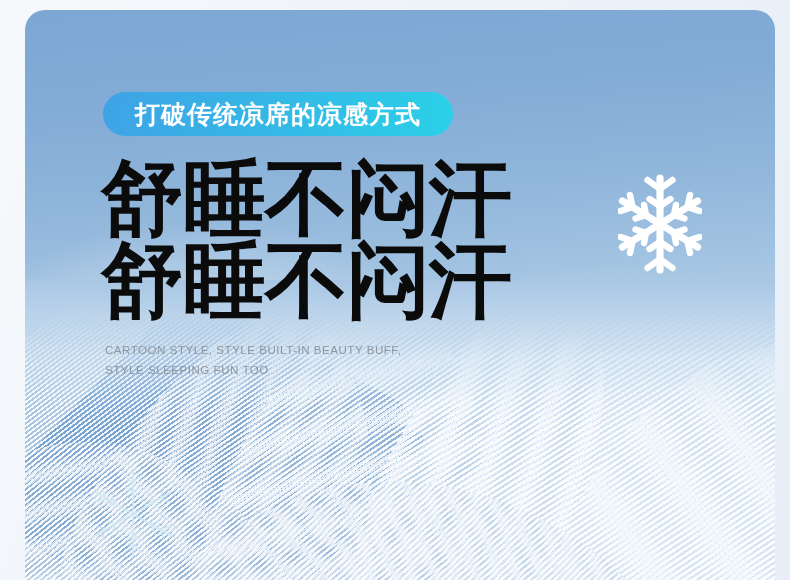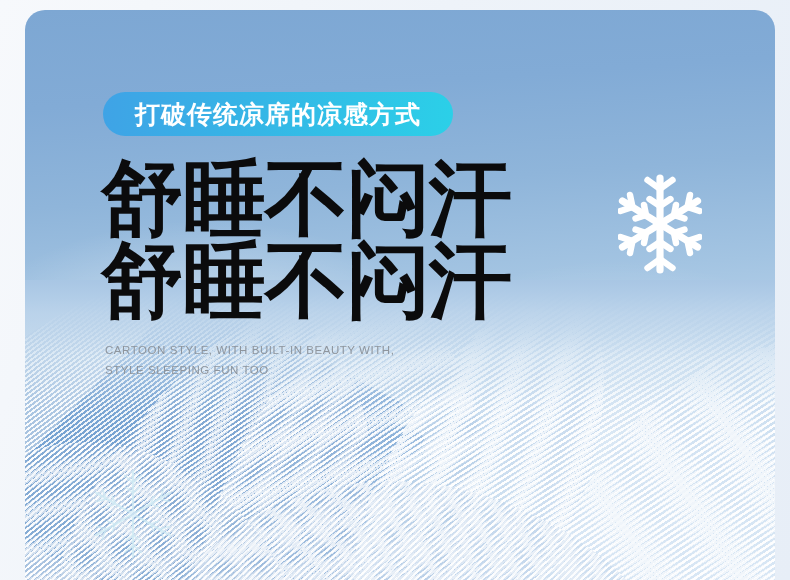--- a/index.html
+++ b/index.html
@@ -336,21 +336,21 @@
     <div id="badge">
       <span id="badge-text">打破传统凉席的凉感方式</span>
     </div>
 
     <div id="headline">
       <div class="headline-line">舒睡不闷汗</div>
       <div class="headline-line">舒睡不闷汗</div>
     </div>
 
     <div id="subtitle">
-      <div class="subtitle-line">CARTOON STYLE, WITH BUILT-IN BEAUTY WITH,</div>
+      <div class="subtitle-line">CARTOON STYLE, STYLE BUILT-IN BEAUTY BUFF,</div>
       <div class="subtitle-line">STYLE SLEEPING FUN TOO</div>
     </div>
 
     <svg id="snowflake-icon" viewBox="0 0 84 108">
       <g stroke="#ffffff" fill="none" stroke-linecap="round" stroke-width="7.2">
 
         <line x1="42" y1="8" x2="42" y2="100"></line>
 
         <line x1="4.5" y1="31" x2="79.5" y2="77"></line>
 

